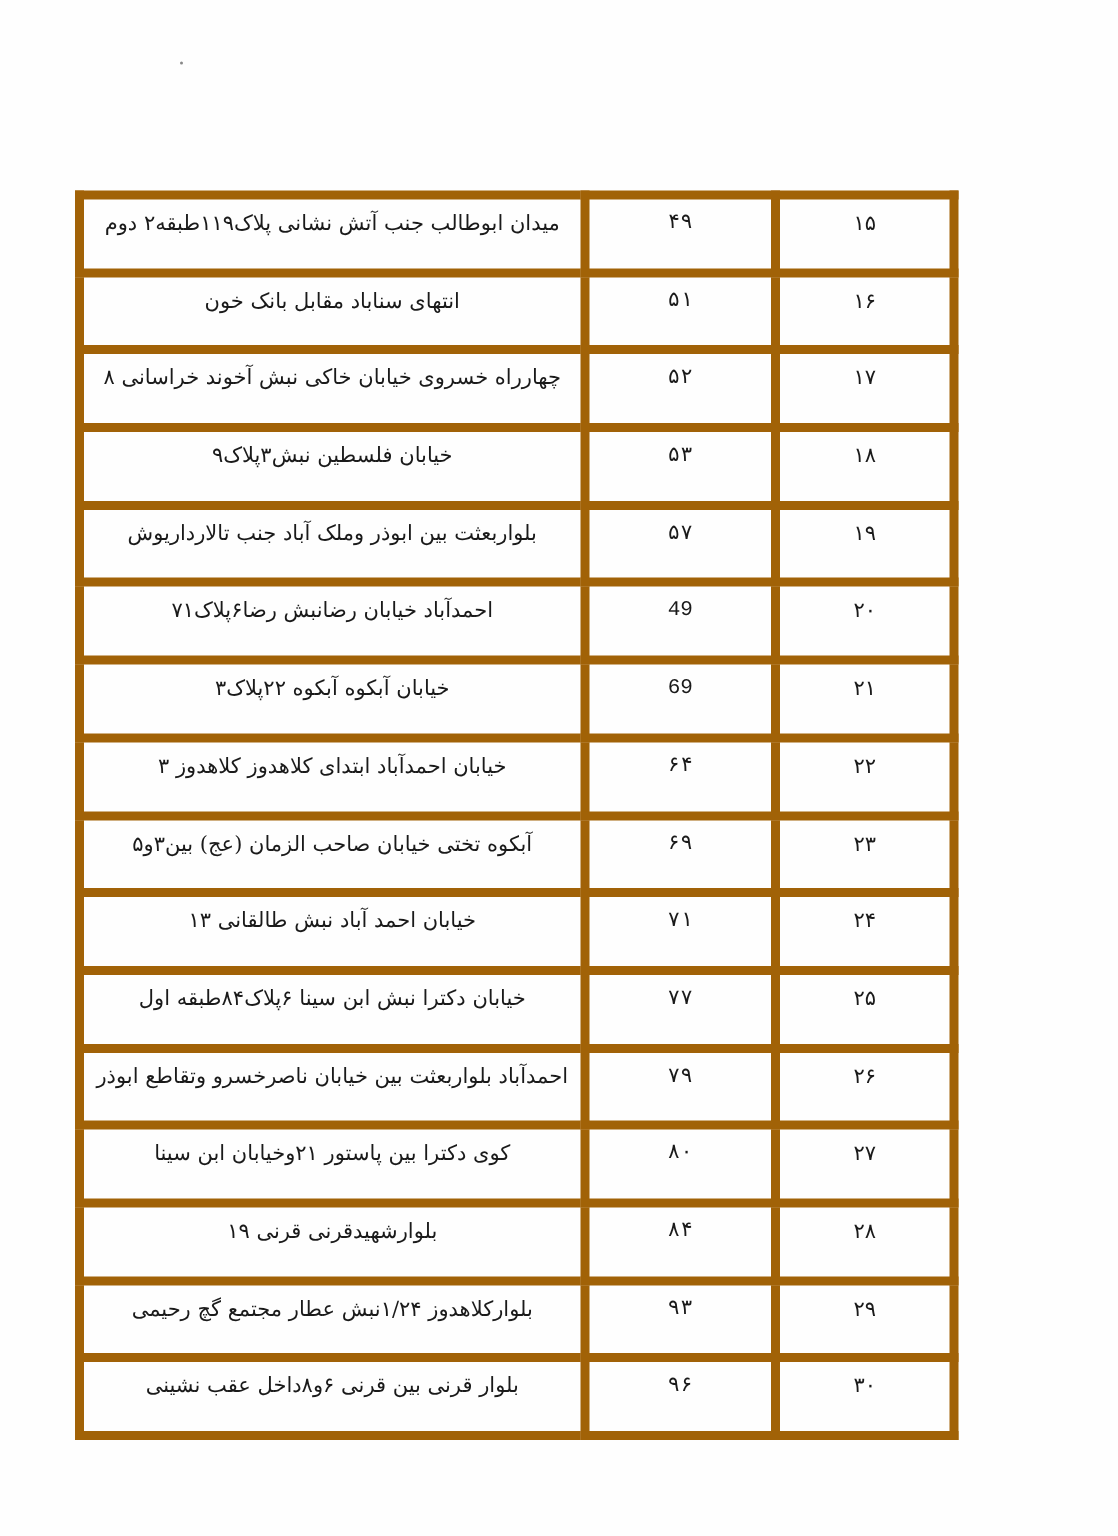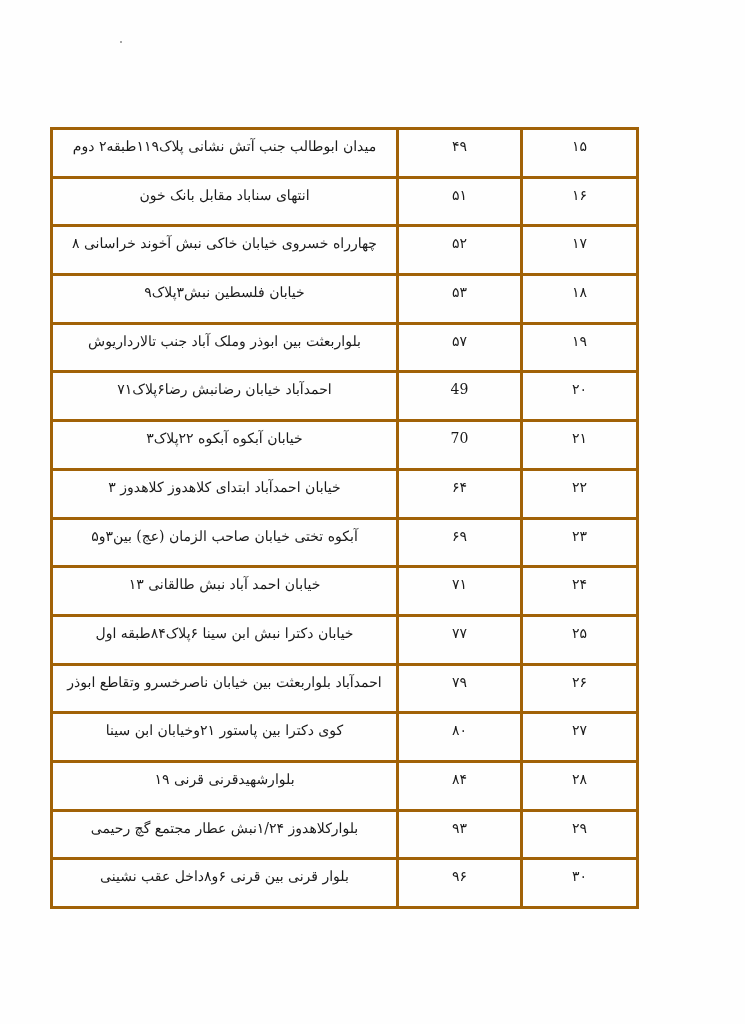--- a/index.html
+++ b/index.html
@@ -1,22 +1,22 @@
 <!DOCTYPE html>
 <html><head>
 <meta charset="utf-8">
 <style>
   html, body { margin: 0; padding: 0; background: #ffffff; }
   body { width: 745px; height: 1024px; position: relative; overflow: hidden; font-family: "DejaVu Serif", "Liberation Serif", serif; color: #1a1a1a; }
   .page { position: absolute; left: 0; top: 0; width: 745px; height: 1024px; background: #fefefe; }
   .speck { position: absolute; left: 120px; top: 41px; width: 2px; height: 2px; background: #888; border-radius: 1px; }
   table.addr { position: absolute; left: 50px; top: 127px; width: 589px; border-collapse: collapse; direction: rtl; table-layout: fixed; }
-  table.addr td { border: 3px solid #a16207; height: 45.7px; vertical-align: top; padding: 0; font-size: 14px; text-align: center; }
+  table.addr td { border: 6px solid #a16207; height: 45.7px; vertical-align: top; padding: 0; font-size: 14px; text-align: center; }
   table.addr td.c-idx { width: 113px; }
-  table.addr td.c-num { width: 121px; }
+  table.addr td.c-num { width: 121px; font-family: Liberation Mono, monospace; }
   table.addr td.c-addr { width: auto; }
   .cell-text { display: block; padding-top: 7px; line-height: 18px; }
 </style>
 </head>
 <body>
 
 <div class="page">
   <div class="speck"></div>
   <table class="addr">
     <tbody id="rows">
@@ -84,21 +84,21 @@
           </td>
           <td class="c-addr">
             <span class="cell-text">احمدآباد خیابان رضانبش رضا۶پلاک۷۱</span>
           </td>
         </tr>
         <tr>
           <td class="c-idx">
             <span class="cell-text">۲۱</span>
           </td>
           <td class="c-num">
-            <span class="cell-text">70</span>
+            <span class="cell-text">69</span>
           </td>
           <td class="c-addr">
             <span class="cell-text">خیابان آبکوه آبکوه ۲۲پلاک۳</span>
           </td>
         </tr>
         <tr>
           <td class="c-idx">
             <span class="cell-text">۲۲</span>
           </td>
           <td class="c-num">

